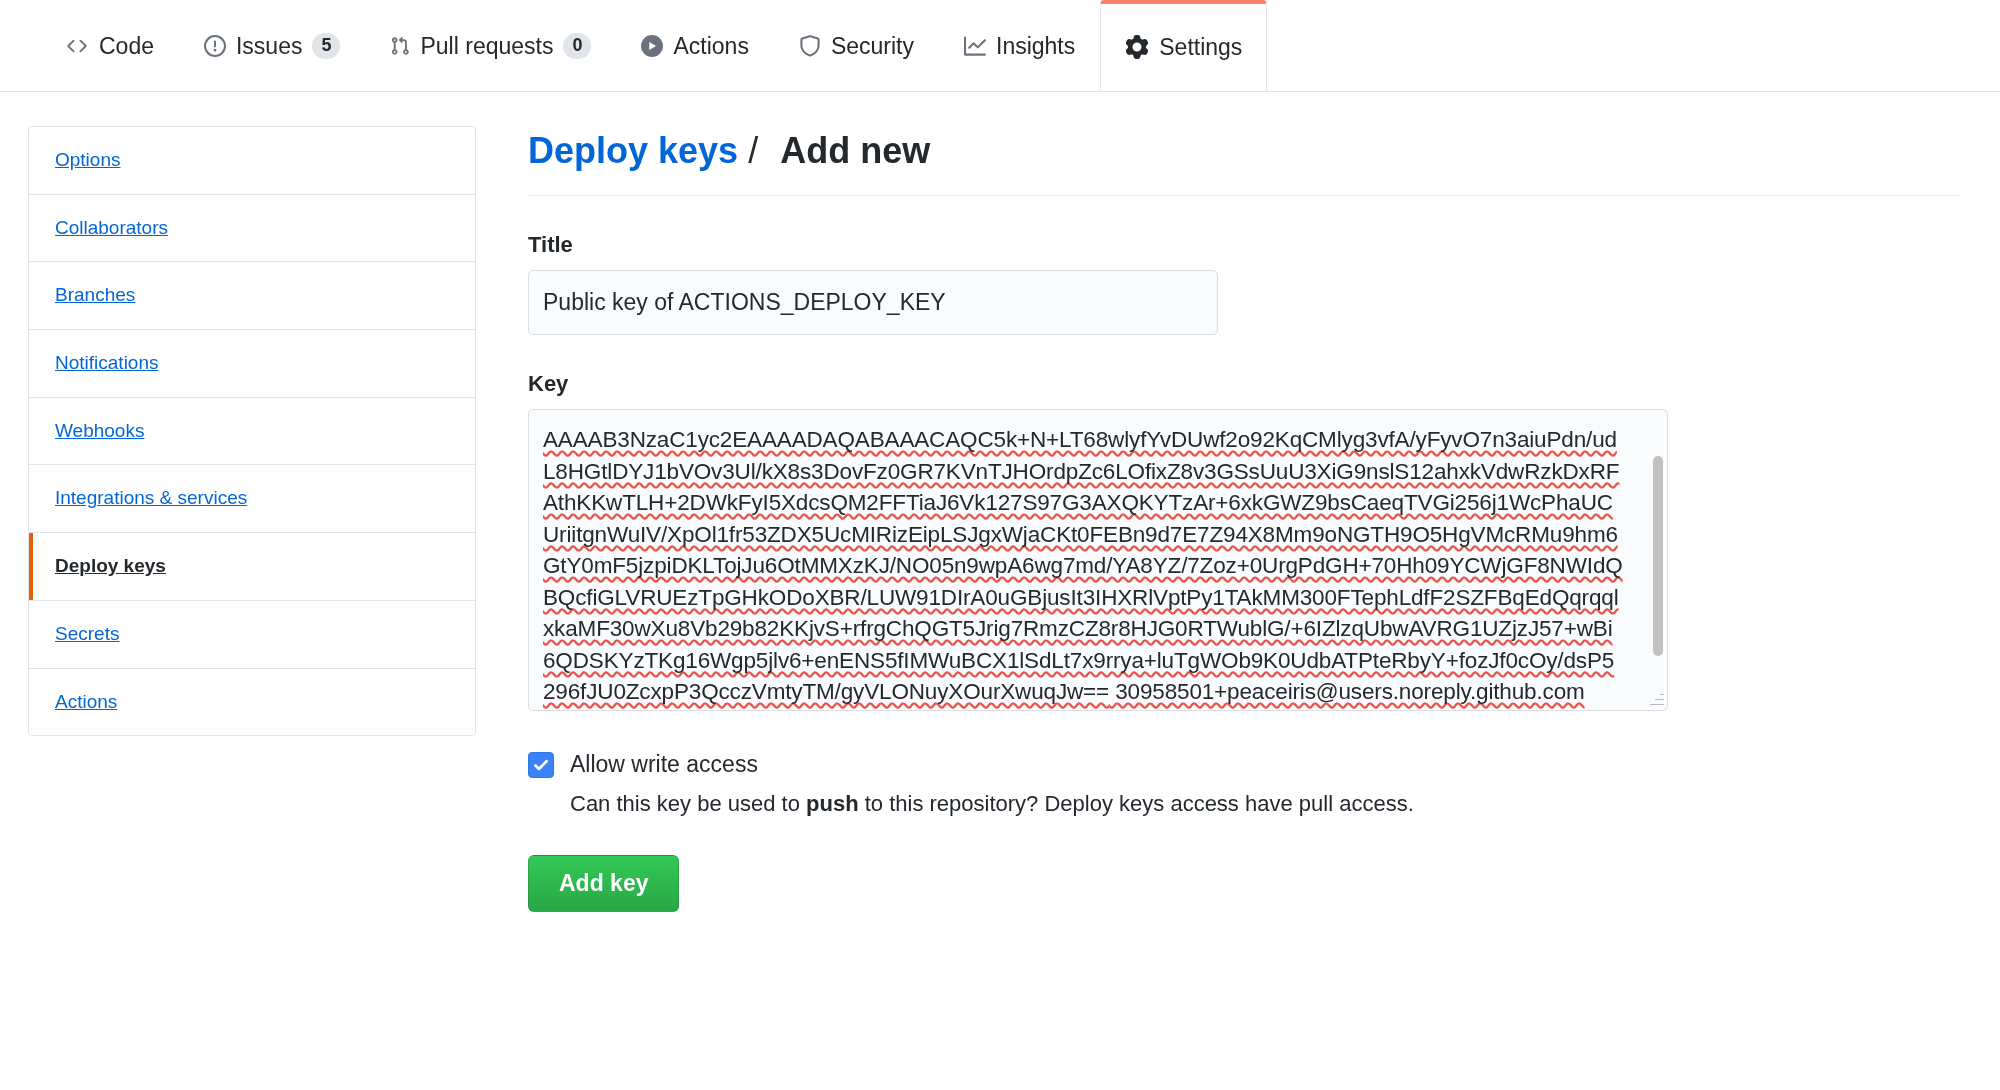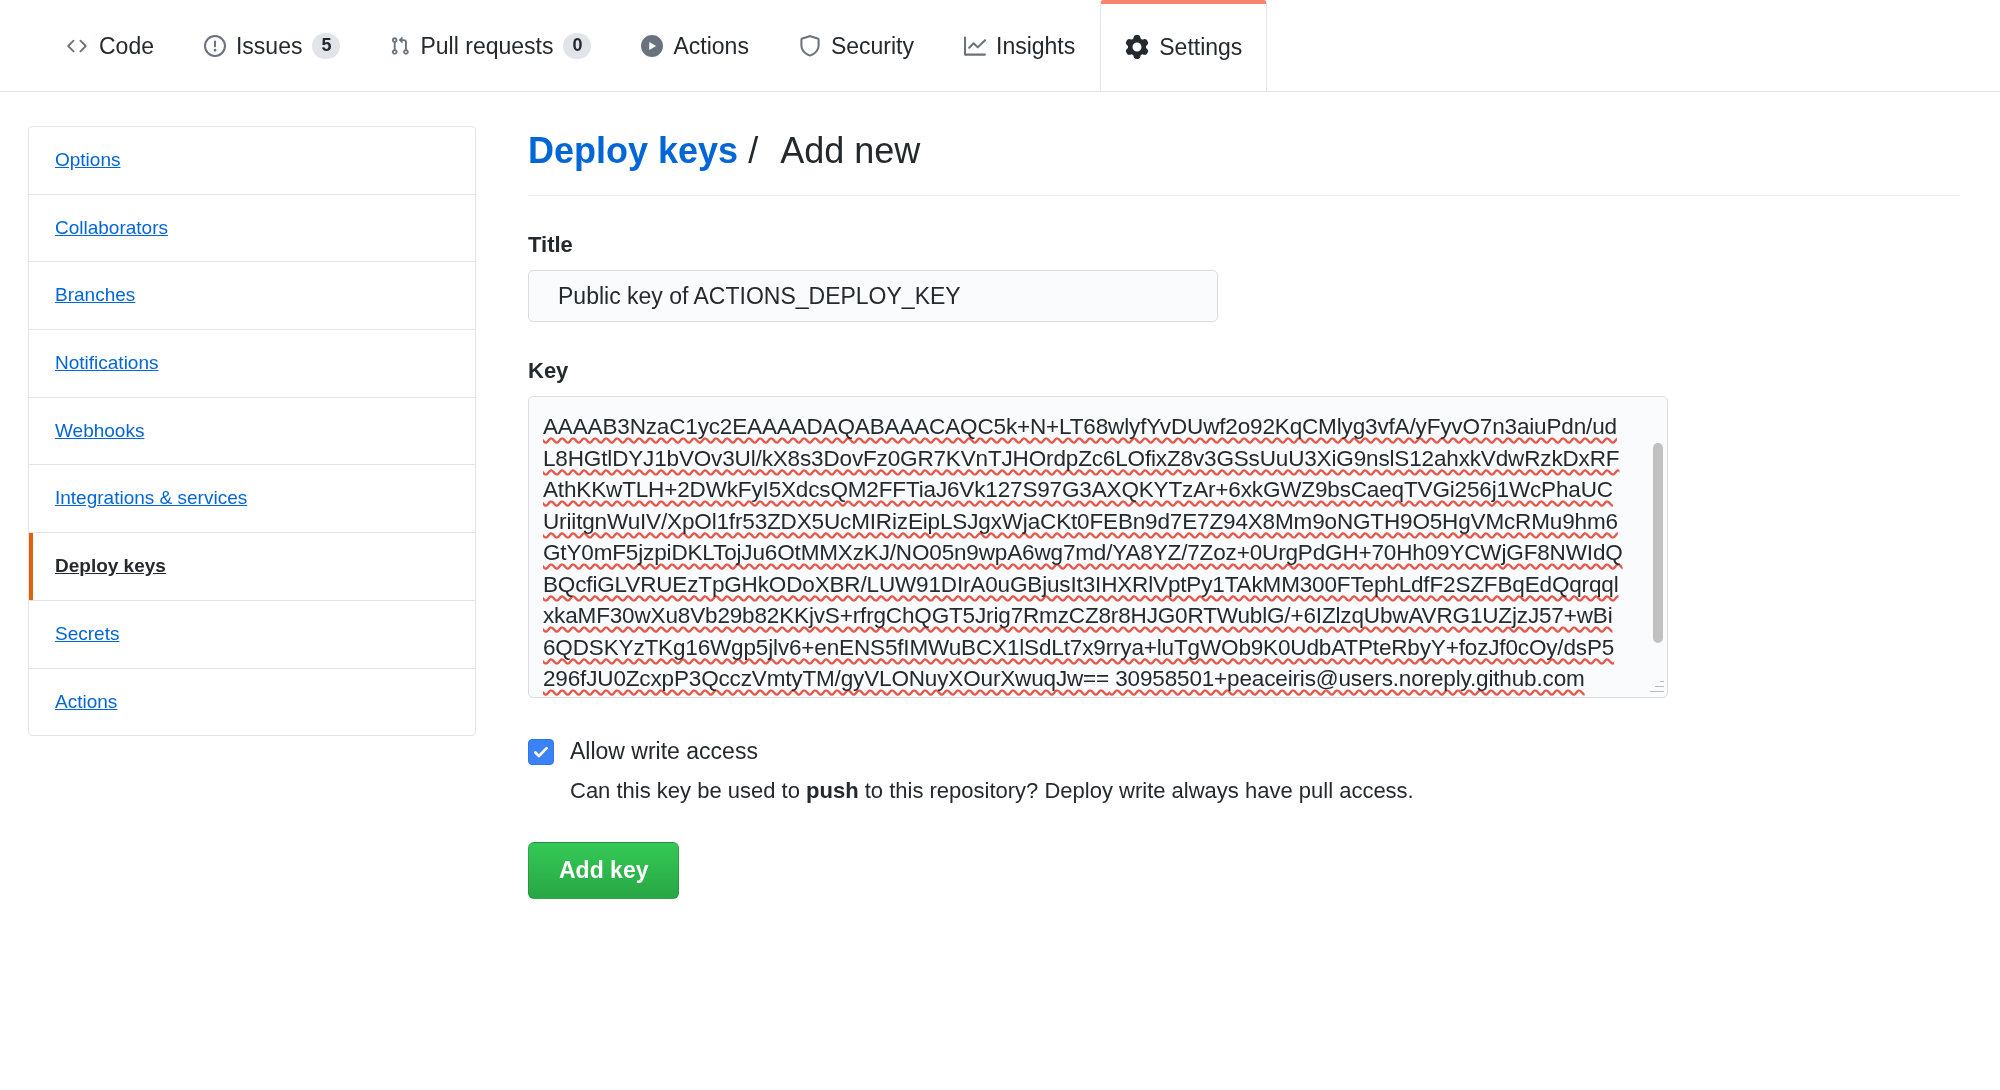--- a/index.html
+++ b/index.html
@@ -108,33 +108,33 @@
     font-size: 36px;
     font-weight: 400;
     color: #24292e;
     padding-bottom: 22px;
     border-bottom: 1px solid #eaecef;
     line-height: 1.25;
     margin: 0 0 0 0;
   }
   .page-heading .crumb-link { color: #0366d6; font-weight: 600; cursor: pointer; }
   .page-heading .crumb-sep { color: #24292e; font-weight: 400; }
-  .page-heading .crumb-current { color: #24292e; font-weight: 400; margin-left: 12px; }
+  .page-heading .crumb-current { color: #24292e; font-weight: 700; margin-left: 12px; }
 
   .field-label {
     font-size: 22px;
     font-weight: 600;
     color: #24292e;
     margin: 36px 0 12px 0;
     display: block;
   }
   .text-input {
     width: 690px;
-    height: 52px;
-    padding: 6px 29px;
+    height: 65px;
+    padding: 6px 14px;
     font-size: 23px;
     color: #24292e;
     background: #fafbfc;
     border: 1px solid #d9dde2;
     border-radius: 5px;
     font-family: "Liberation Sans", sans-serif;
     outline: none;
     display: block;
   }
 
@@ -373,18 +373,18 @@
 
     <div class="check-row">
       <span class="cbox">
         <svg width="18" height="18" viewBox="0 0 16 16" fill="none" stroke="#ffffff" stroke-width="2.4" stroke-linecap="round" stroke-linejoin="round">
             <path d="M3 8.4l3.2 3.2L13 4.6"></path>
           </svg>
       </span>
       <span class="check-label">Allow write access</span>
     </div>
 
-    <div class="check-help"><span>Can this key be used to </span><b>push</b><span> to this repository? Deploy write always have pull access.</span></div>
+    <div class="check-help"><span>Can this key be used to </span><b>push</b><span> to this repository? Deploy keys access have pull access.</span></div>
 
     <button class="btn-primary">Add key</button>
 
   </main>
 </div>
 
 </body></html>

